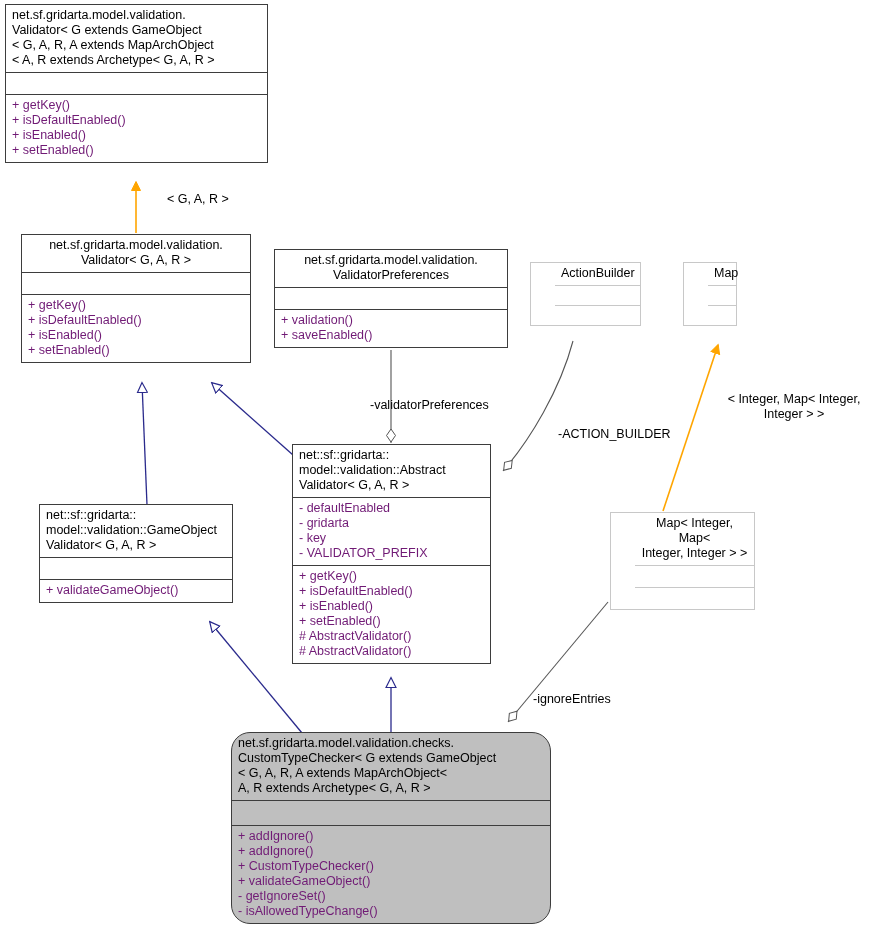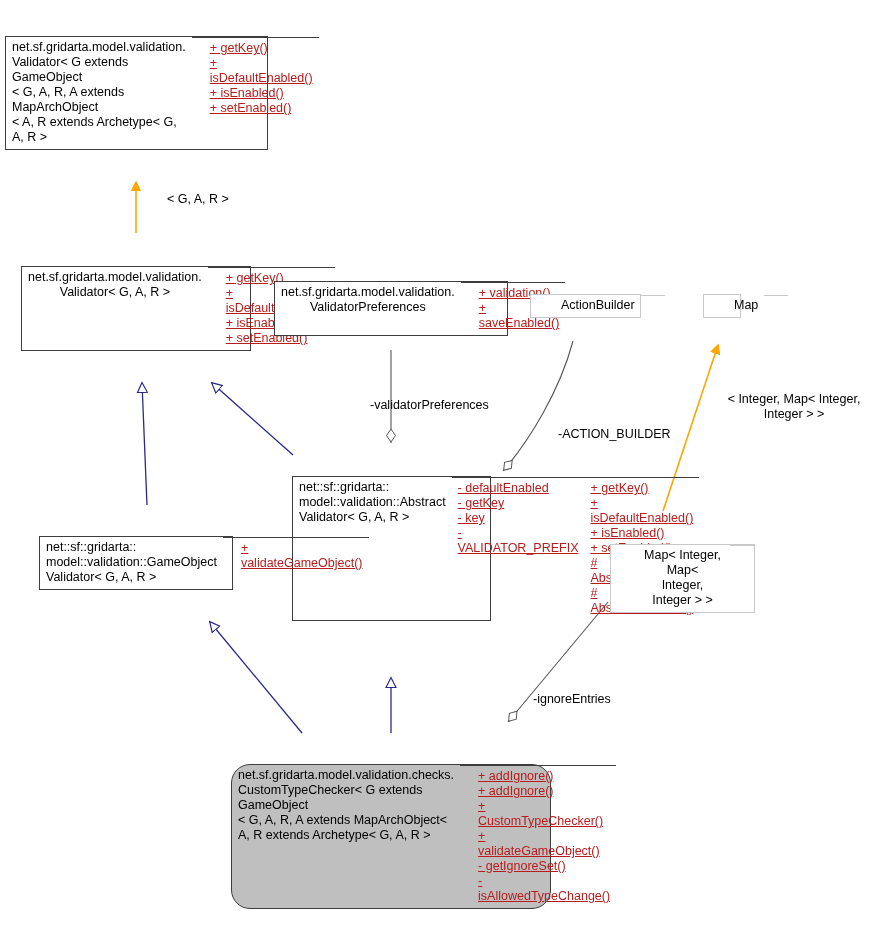--- a/index.html
+++ b/index.html
@@ -24,23 +24,22 @@
     width: 881px;
     height: 933px;
     pointer-events: none;
   }
   .uml-box {
     position: absolute;
     box-sizing: border-box;
     background: #ffffff;
     border: 1px solid #3d3d3d;
     display: flex;
-    flex-direction: row;
+    flex-direction: column;
     z-index: 5;
-    margin-top: 32px;
   }
   .uml-box.faded {
     border: 1px solid #c8c8c8;
     padding-left: 24px;
   }
   .uml-box.highlight {
     background: #bfbfbf;
     border-radius: 19px;
   }
   .compartment {
@@ -60,23 +59,22 @@
   .compartment.divider {
     border-top: 1px solid #3d3d3d;
   }
   .uml-box.faded .compartment.divider {
     border-top: 1px solid #c8c8c8;
   }
   .compartment.members {
     white-space: pre-line;
     line-height: 15px;
     font-size: 12.5px;
-    color: #b91c1c;
+    color: #701a75;
     text-align: left;
-    text-decoration: underline;
   }
   .compartment.empty {
     height: 22px;
   }
   .edge-label {
     position: absolute;
     font-size: 12.5px;
     line-height: 15px;
     color: #000000;
     white-space: pre-line;
@@ -170,32 +168,32 @@
     <div class="compartment divider members">+ validation()
 + saveEnabled()</div>
   </div>
 
   <div class="uml-box faded" style="left:530px; top:262px; width:111px;">
     <div class="compartment title">ActionBuilder</div>
     <div class="compartment divider empty" style="height:20px;"></div>
     <div class="compartment divider empty" style="height:20px;"></div>
   </div>
 
-  <div class="uml-box faded" style="left:703px; top:262px; width:38px;">
+  <div class="uml-box faded" style="left:683px; top:262px; width:54px;">
     <div class="compartment title">Map</div>
     <div class="compartment divider empty" style="height:20px;"></div>
     <div class="compartment divider empty" style="height:20px;"></div>
   </div>
 
   <div class="uml-box" style="left:292px; top:444px; width:199px;">
     <div class="compartment title leftish">net::sf::gridarta::
 model::validation::Abstract
 Validator&lt; G, A, R &gt;</div>
     <div class="compartment divider members">- defaultEnabled
-- getKey
+- gridarta
 - key
 - VALIDATOR_PREFIX</div>
     <div class="compartment divider members">+ getKey()
 + isDefaultEnabled()
 + isEnabled()
 + setEnabled()
 # AbstractValidator()
 # AbstractValidator()</div>
   </div>
 

